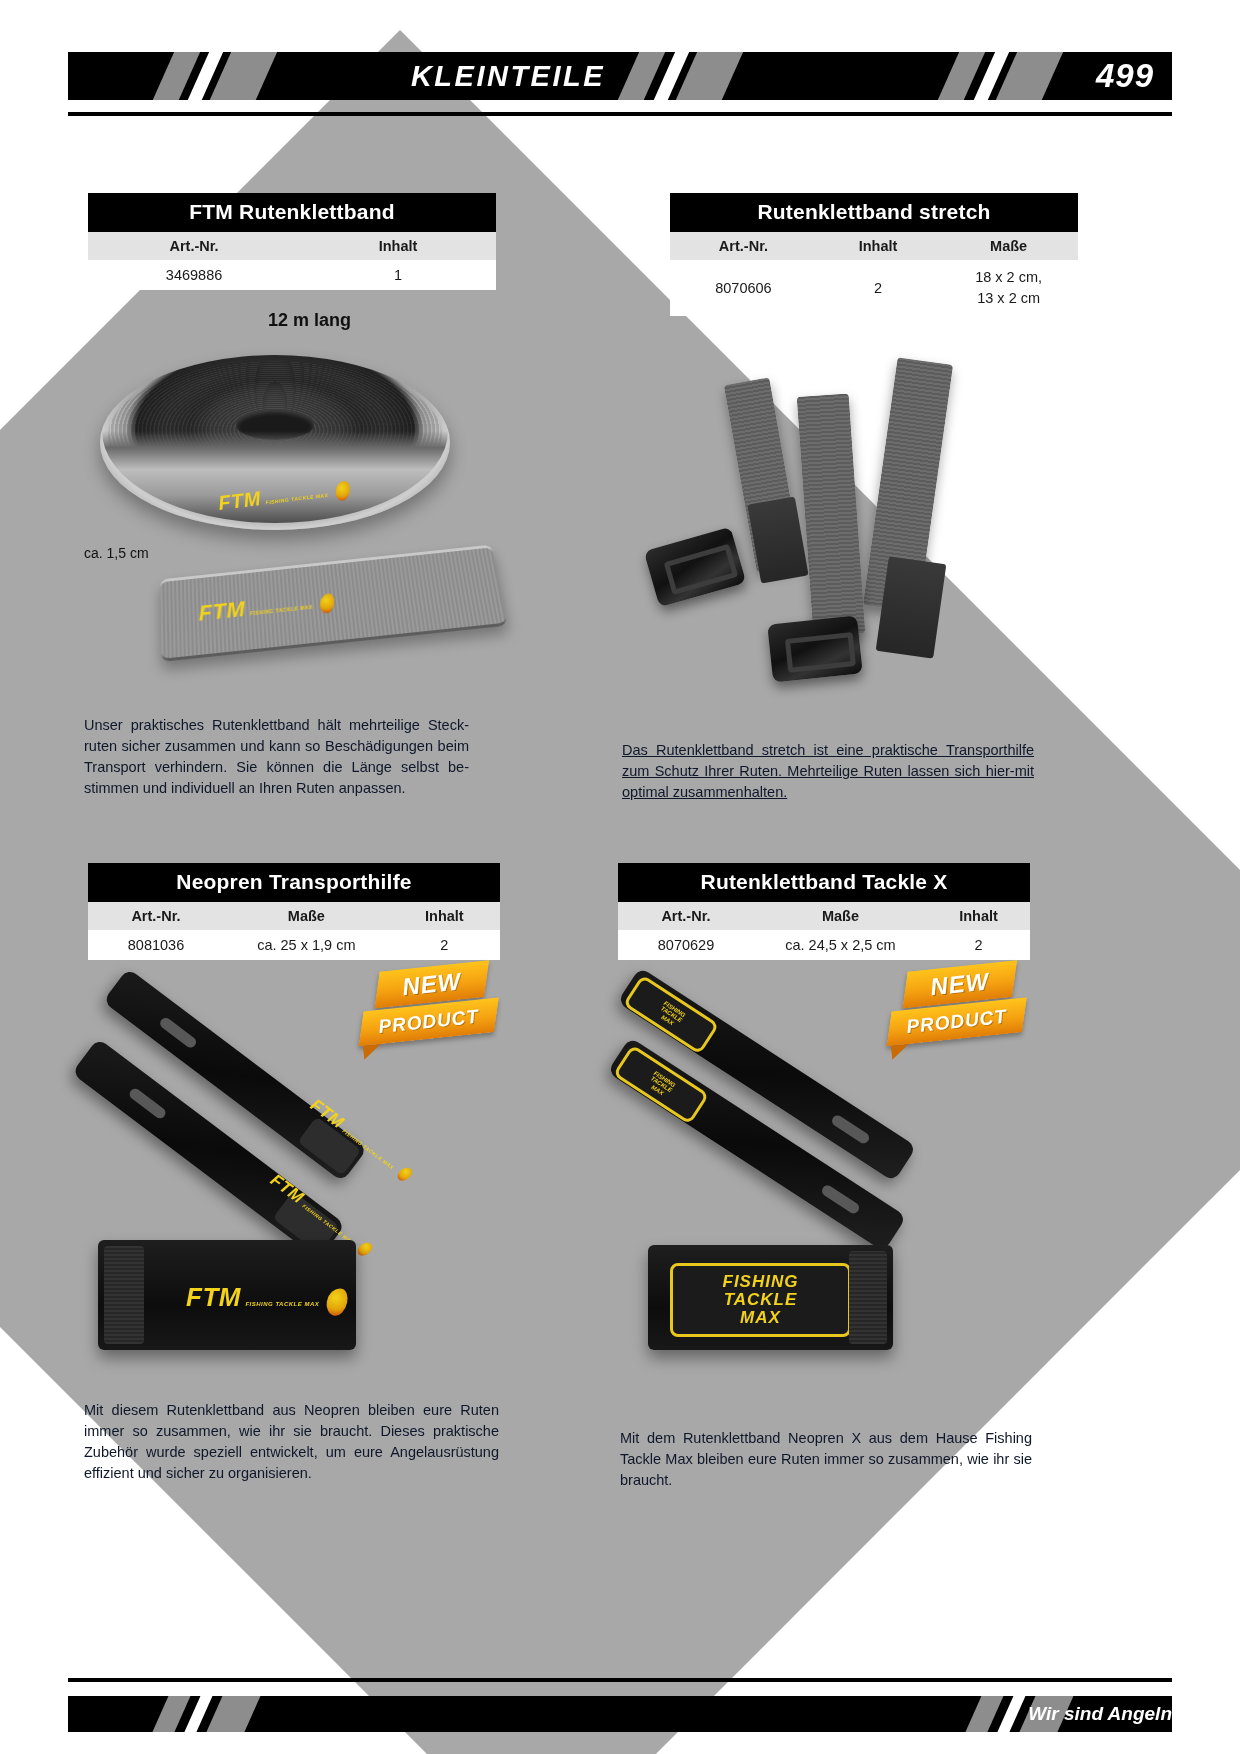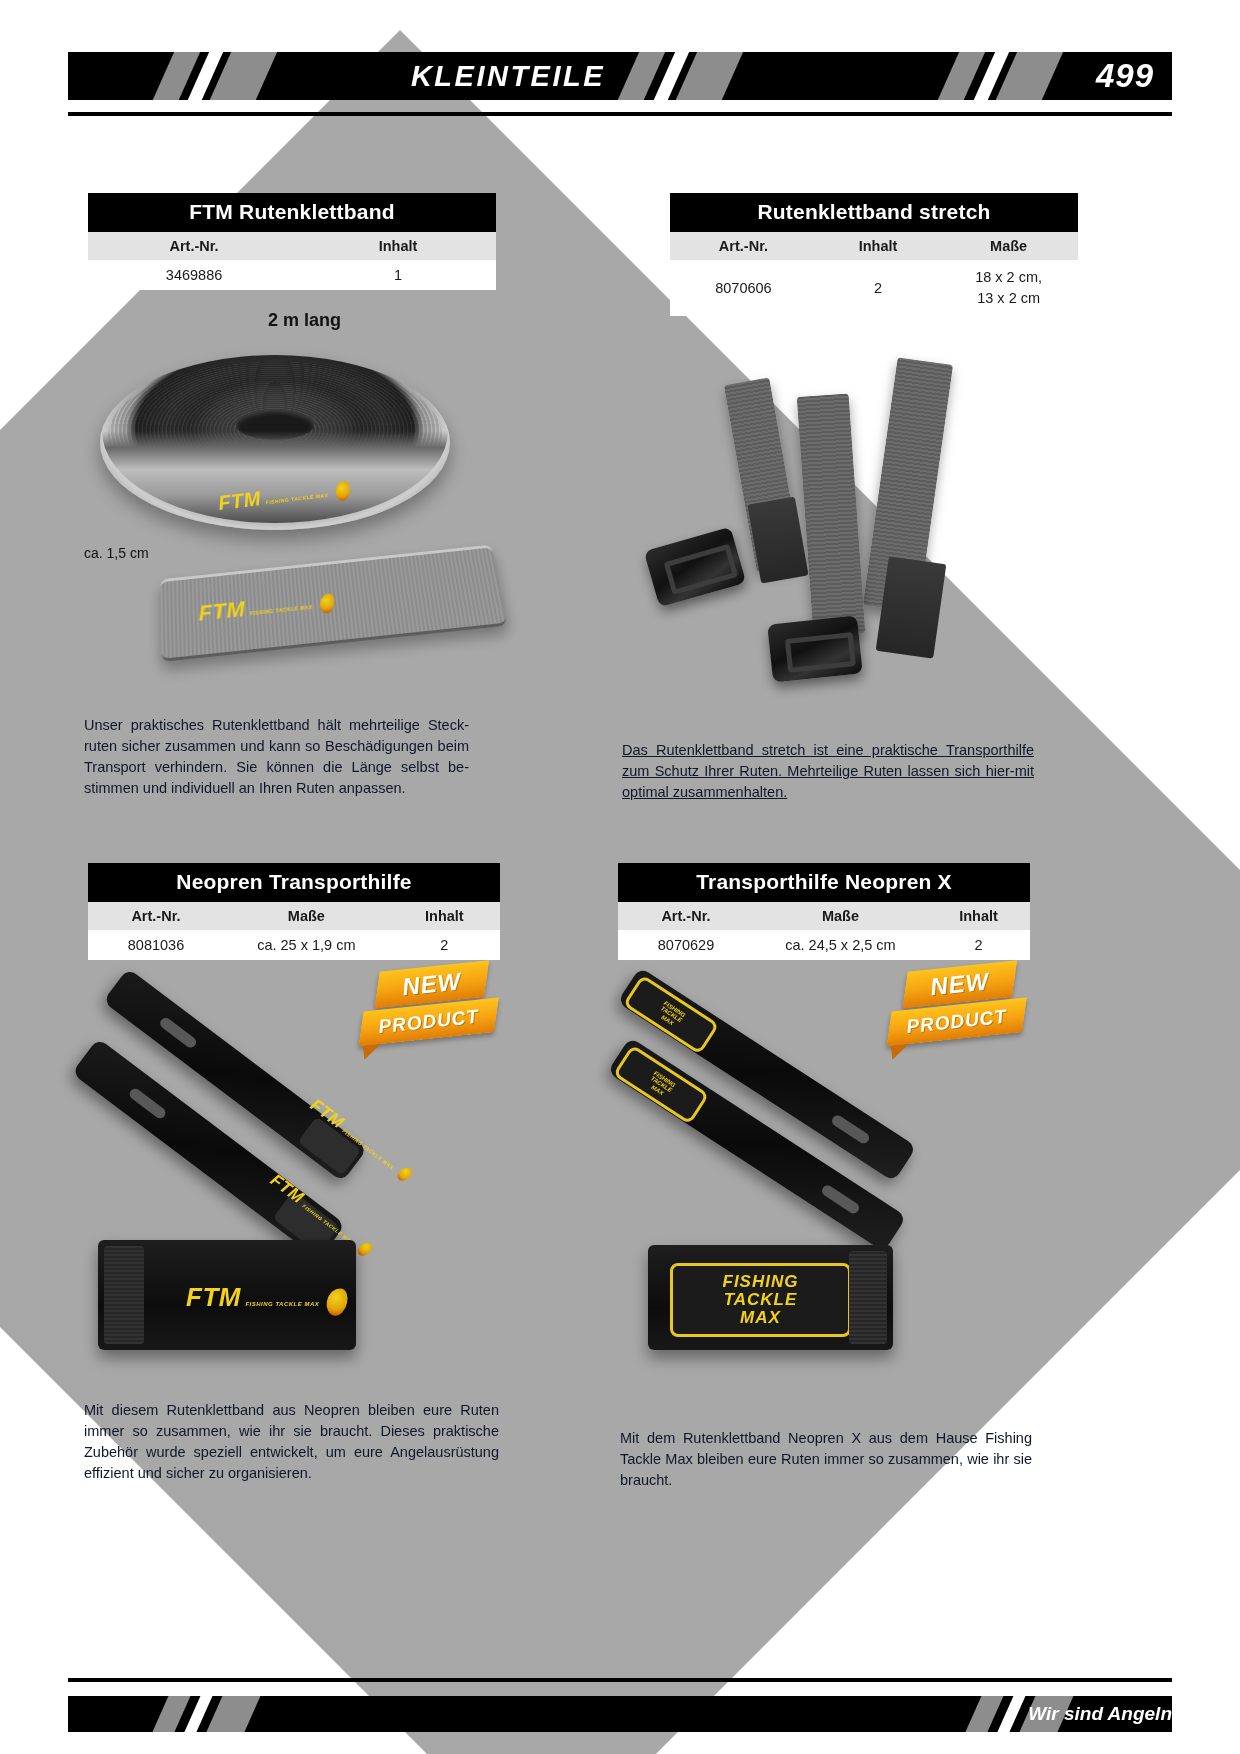--- a/index.html
+++ b/index.html
@@ -409,21 +409,21 @@
     </thead>
     <tbody>
       <tr>
         <td>3469886</td>
         <td>1</td>
       </tr>
     </tbody>
   </table>
 </div>
 
-<div class="caption big" style="left:268px; top:310px;">2 m lang</div>
+<div class="caption big" style="left:268px; top:310px;">12 m lang</div>
 
 <div class="figure roll-wrap">
   <div class="roll-outer"></div>
   <div class="roll-rings"></div>
   <div class="roll-hole"></div>
   <div class="roll-edge"></div>
   <div class="roll-logo">
     <span class="ftm-logo-text" style="font-size:20px;">FTM</span>
     <span class="ftm-sub">FISHING TACKLE MAX</span>
     <span class="ftm-fish"></span>
@@ -531,21 +531,21 @@
   <div style="position:absolute; left:88px; top:42px;">
     <span class="ftm-logo-text" style="font-size:26px;">FTM</span>
     <span class="ftm-sub" style="font-size:6px;">FISHING TACKLE MAX</span>
     <span class="ftm-fish" style="width:20px;height:28px;"></span>
   </div>
 </div>
 
 <div class="desc" style="left:84px; top:1400px; width:415px;">Mit diesem Rutenklettband aus Neopren bleiben eure Ruten immer so zusammen, wie ihr sie braucht. Dieses praktische Zubehör wurde speziell entwickelt, um eure Angelausrüstung effizient und sicher zu organisieren.</div>
 
 <div class="product" style="left:618px; top:863px; width:412px;">
-  <div class="prod-title">Transporthilfe Neopren X</div>
+  <div class="prod-title">Rutenklettband Tackle X</div>
   <table class="spec">
     <thead>
       <tr>
         <th style="width:33%">Art.-Nr.</th>
         <th style="width:42%">Maße</th>
         <th style="width:25%">Inhalt</th>
       </tr>
     </thead>
     <tbody>
       <tr>

